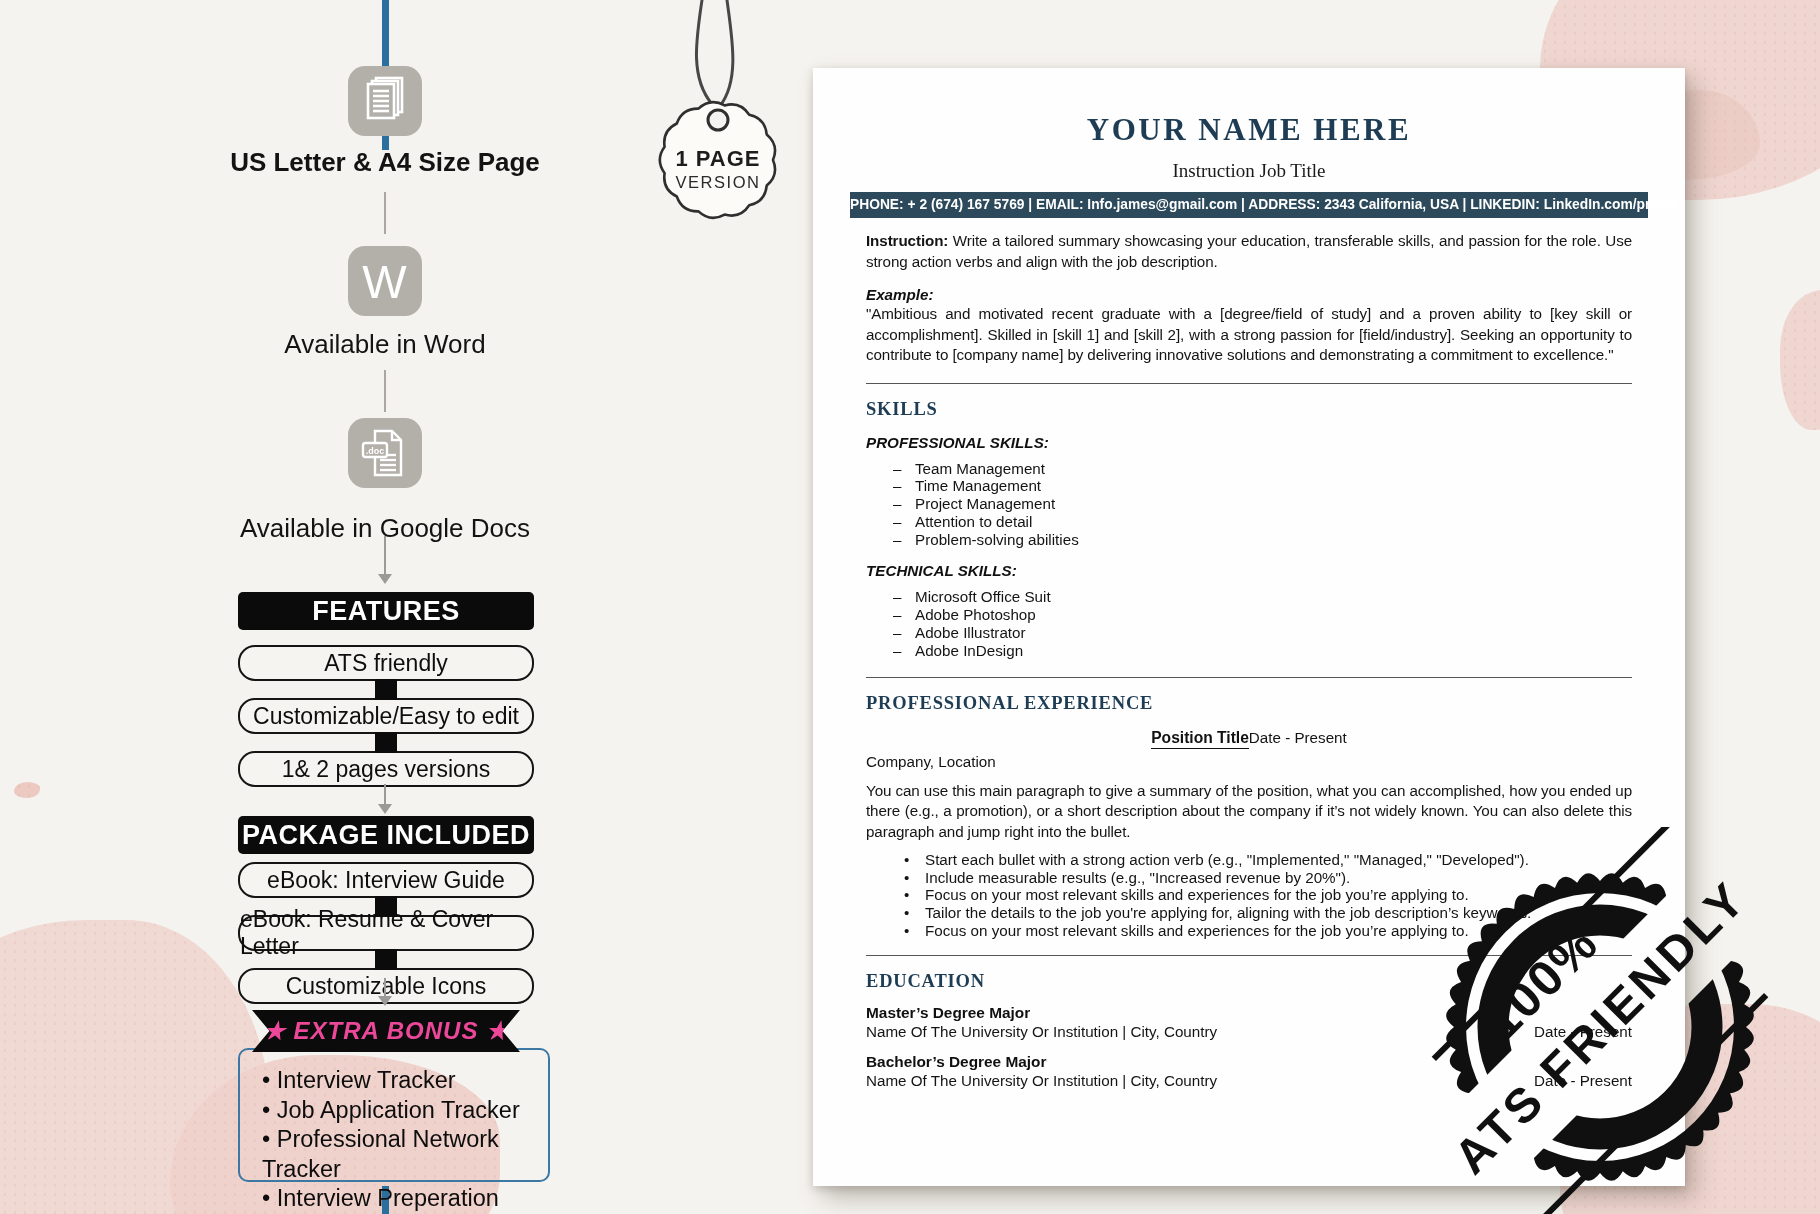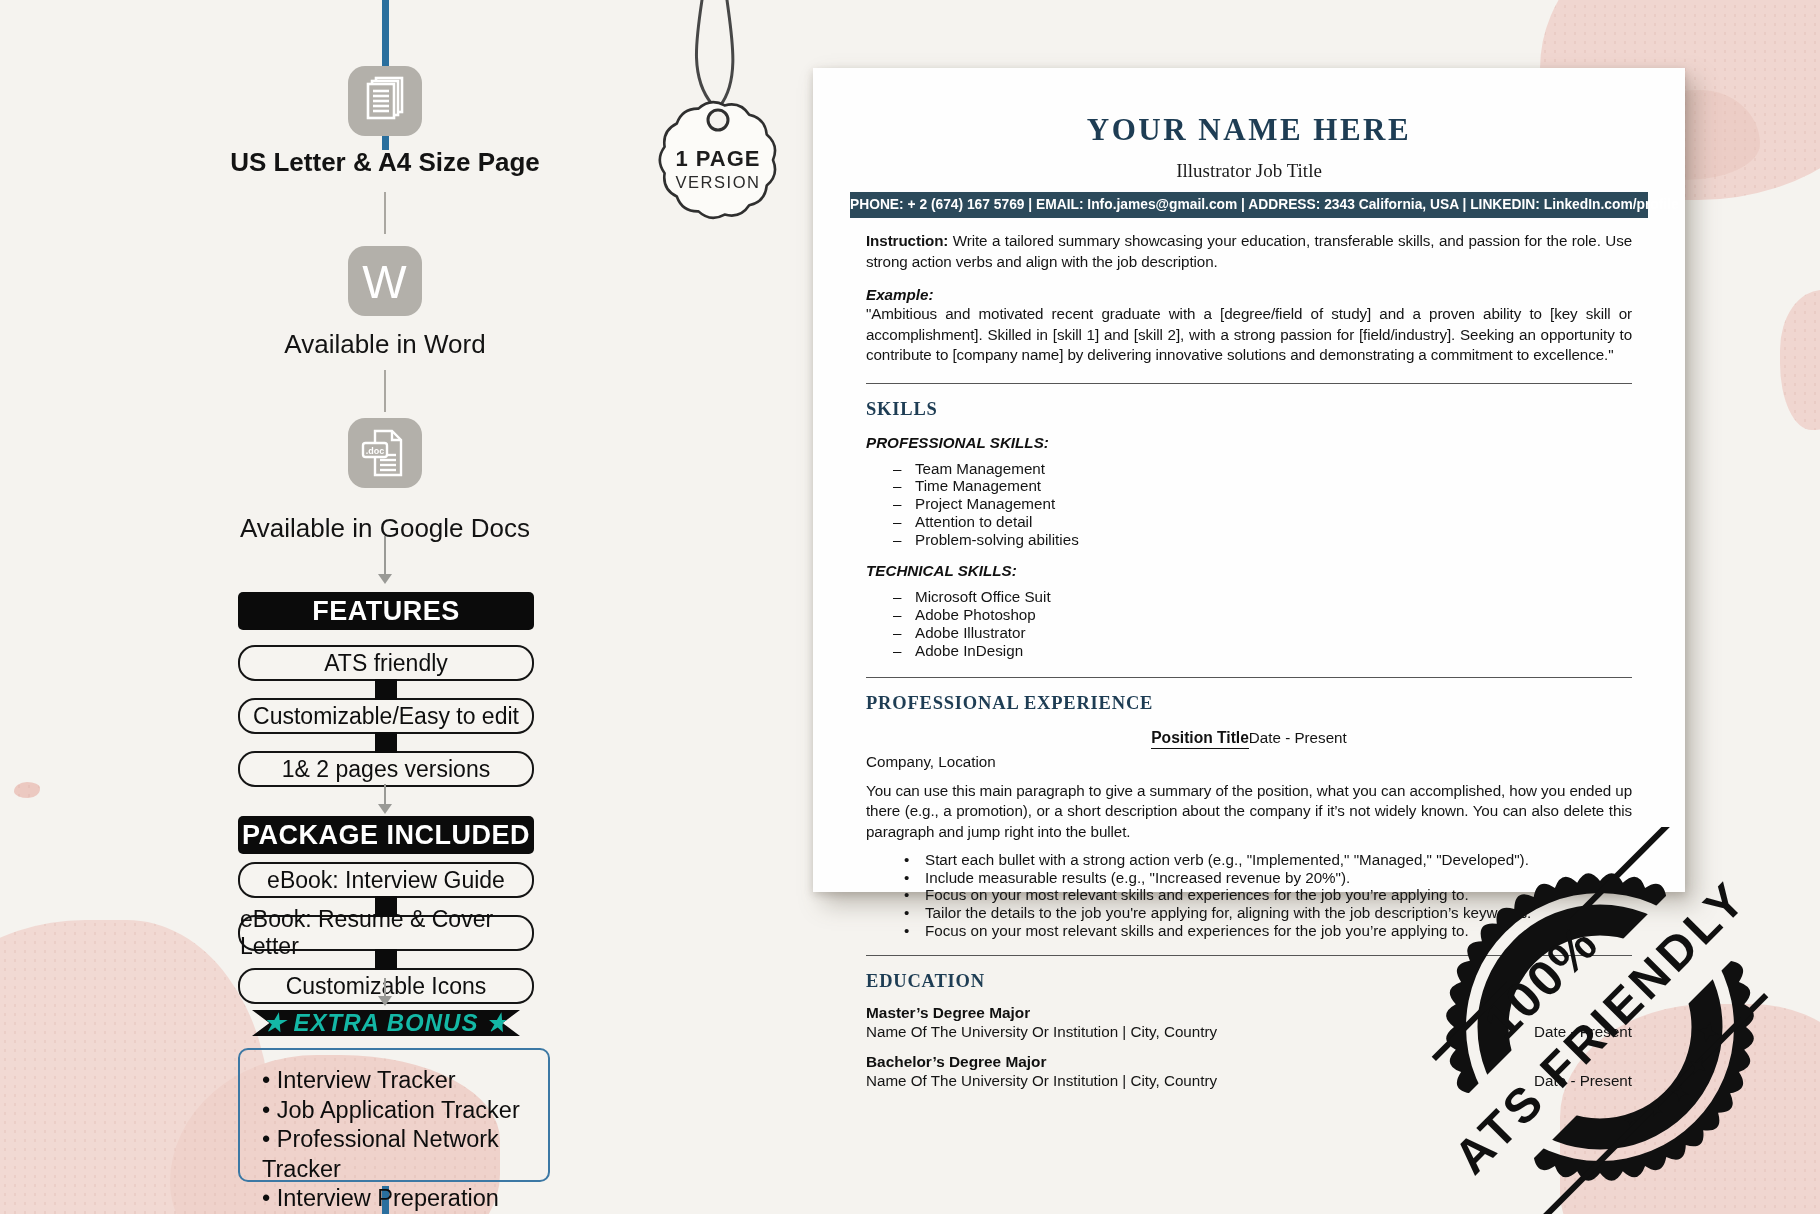--- a/index.html
+++ b/index.html
@@ -25,35 +25,35 @@
   .conn{position:absolute;left:384px;width:2px;background:#aaa7a1;}
   .varrow{position:absolute;left:378px;width:14px;display:flex;flex-direction:column;align-items:center;}
   .varrow .stem{width:2px;background:#9a9a96;}
   .varrow .head{width:0;height:0;border-left:7px solid transparent;border-right:7px solid transparent;border-top:10px solid #9a9a96;}
   .banner{position:absolute;left:238px;width:296px;height:38px;background:#0b0b0b;border-radius:5px;
           display:flex;align-items:center;justify-content:center;color:#fff;font-size:27px;font-weight:700;letter-spacing:.5px;}
   .chain{position:absolute;left:238px;width:296px;display:flex;flex-direction:column;gap:17px;}
   .chainbox{position:relative;box-sizing:border-box;height:36px;border:2px solid #141414;border-radius:17px;background:#f6f4f0;
             display:flex;align-items:center;justify-content:center;font-size:23px;color:#0e0e0e;}
   .chainbox + .chainbox::before{content:"";position:absolute;top:-21px;left:50%;margin-left:-11px;width:22px;height:21px;background:#0b0b0b;}
-  .ribbon{position:absolute;left:252px;top:1010px;width:268px;height:26px;background:#0b0b0b;
+  .ribbon{position:absolute;left:252px;top:1010px;width:268px;height:42px;background:#0b0b0b;
           clip-path:polygon(0% 0%,100% 0%,93.5% 50%,100% 100%,0% 100%,6.5% 50%);
-          display:flex;align-items:center;justify-content:center;color:#14b8a6;
+          display:flex;align-items:center;justify-content:center;color:#ec4899;
           font-size:24px;font-weight:700;font-style:italic;letter-spacing:1px;z-index:3;}
   .bonusbox{position:absolute;left:238px;top:1048px;width:308px;height:130px;border:2px solid #3c78a4;border-radius:10px;z-index:2;}
   .bonuslist{margin:0;padding:16px 8px 0 22px;list-style:none;}
   .bonuslist li{font-size:23.5px;line-height:29.5px;color:#0d0d0d;}
   .bonuslist li::before{content:"• ";}
   
   .tagsvg{position:absolute;left:638px;top:78px;}
   .stringsvg{position:absolute;left:660px;top:0;}
   .tag-l1{font-size:22px;font-weight:700;letter-spacing:1px;fill:#1d1d1d;font-family:"Liberation Sans",sans-serif;}
   .tag-l2{font-size:16.5px;font-weight:400;letter-spacing:1.5px;fill:#2a2a2a;font-family:"Liberation Sans",sans-serif;}
   
-  .page{position:absolute;left:813px;top:68px;width:872px;height:824px;background:#fefefe;
+  .page{position:absolute;left:813px;top:68px;width:872px;height:1118px;background:#fefefe;
         box-shadow:10px 12px 22px rgba(95,85,72,.35), 0 3px 8px rgba(95,85,72,.25);}
   .page-inner{padding:38px 53px 0;}
   .r-name{margin:6px 0 0;text-align:center;font-family:"Liberation Serif",serif;font-weight:700;
           font-size:31px;letter-spacing:2.5px;color:#1e3d54;}
   .r-job{margin:12px 0 0;text-align:center;font-family:"Liberation Serif",serif;font-size:19px;color:#1a1a1a;}
   .r-bar{margin:10px -16px 0;height:26px;line-height:26px;background:#2c4a5b;color:#fff;text-align:center;
          font-size:13.8px;font-weight:700;white-space:nowrap;}
   .r-h2{margin:24px 0 0;font-family:"Liberation Serif",serif;font-weight:700;font-size:18.5px;
         letter-spacing:.8px;color:#1e3d54;}
   .r-body{margin:13px 0 0;font-size:15.2px;line-height:20.5px;color:#141414;text-align:justify;letter-spacing:-.1px;}
@@ -206,21 +206,21 @@
   <svg class="tagsvg" width="160" height="164" viewBox="-80 -82 160 164">
     <path fill="#fcfbf8" stroke="#2f2f2f" stroke-width="2.6" stroke-linejoin="round" d="M55.0 0.0 Q61.2 15.1 48.7 25.6 Q47.2 41.8 31.2 45.3 Q22.3 58.9 6.6 54.6 Q-7.6 62.5 -19.5 51.4 Q-35.8 51.8 -41.2 36.5 Q-55.8 29.3 -53.4 13.2 Q-63.0 0.0 -53.4 -13.2 Q-55.8 -29.3 -41.2 -36.5 Q-35.8 -51.8 -19.5 -51.4 Q-7.6 -62.5 6.6 -54.6 Q22.3 -58.9 31.2 -45.3 Q47.2 -41.8 48.7 -25.6 Q61.2 -15.1 55.0 -0.0Z"></path>
     <circle cx="0" cy="-40" r="10" fill="#f5f3ef" stroke="#2f2f2f" stroke-width="3"></circle>
     <text class="tag-l1" x="0" y="6" text-anchor="middle">1 PAGE</text>
     <text class="tag-l2" x="0" y="28" text-anchor="middle">VERSION</text>
   </svg>
 
   <div class="page">
     <div class="page-inner">
       <h1 class="r-name">YOUR NAME HERE</h1>
-      <div class="r-job">Illustrator Job Title</div>
+      <div class="r-job">Instruction Job Title</div>
       <div class="r-bar">PHONE: + 2 (674) 167 5769 | EMAIL: Info.james@gmail.com | ADDRESS: 2343 California, USA | LINKEDIN: LinkedIn.com/profile</div>
 
       <p class="r-body"><b>Instruction:</b><span> Write a tailored summary showcasing your education, transferable skills, and passion for the role. Use strong action verbs and align with the job description.</span></p>
       <p class="r-lbl">Example:</p>
       <p class="r-body r-quote">"Ambitious and motivated recent graduate with a [degree/field of study] and a proven ability to [key skill or accomplishment]. Skilled in [skill 1] and [skill 2], with a strong passion for [field/industry]. Seeking an opportunity to contribute to [company name] by delivering innovative solutions and demonstrating a commitment to excellence."</p>
 
       <hr class="r-hr">
       <h2 class="r-h2" style="margin-top:15px;">SKILLS</h2>
       <p class="r-lbl">PROFESSIONAL SKILLS:</p>
       <ul class="dashlist">

